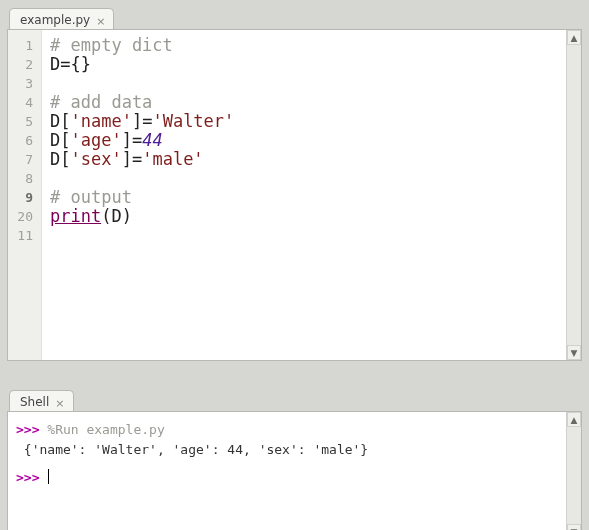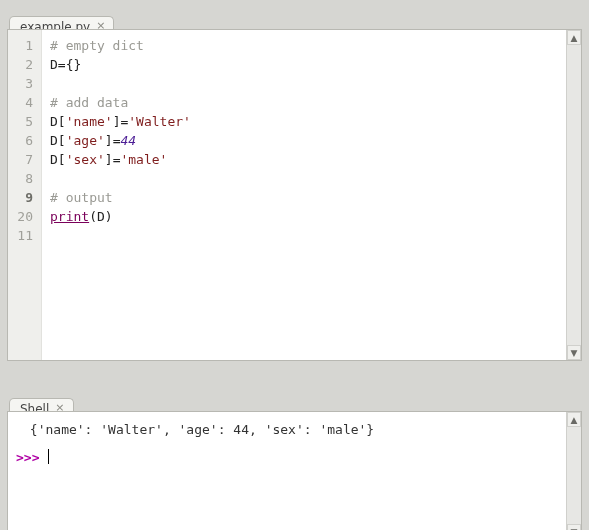--- a/index.html
+++ b/index.html
@@ -21,31 +21,31 @@
   .window-editor { top: 6px; height: 355px; }
   .window-shell { top: 388px; height: 152px; }
   .tabbar {
     height: 24px;
     display: flex;
     align-items: flex-end;
     padding-left: 2px;
   }
   .tab {
     display: flex;
-    align-items: flex-start;
+    align-items: flex-end;
     gap: 6px;
     background: #f5f5f2;
     border: 1px solid #b8b8b2;
     border-bottom: none;
     border-top-left-radius: 5px;
     border-top-right-radius: 5px;
     padding: 3px 8px 3px 10px;
     font-size: 12px;
     color: #444;
-    height: 14px;
+    height: 22px;
     position: relative;
   }
   .tab .close {
     font-size: 11px;
     color: #8b8b84;
     line-height: 1;
   }
   .pane {
     position: absolute;
     left: 0; right: 0; top: 23px; bottom: 0;
@@ -65,21 +65,21 @@
     font-size: 13px;
     line-height: 19px;
     min-width: 34px;
     user-select: none;
   }
   .gutter .ln.bold { color: #6e6e68; font-weight: bold; }
   .code {
     flex: 1;
     padding: 6px 8px;
     font-family: "DejaVu Sans Mono", Menlo, Consolas, monospace;
-    font-size: 13px;
+    font-size: 17px;
     line-height: 19px;
     white-space: pre;
     color: #222;
   }
   .shell-body {
     flex: 1;
     padding: 8px 8px;
     font-family: "DejaVu Sans Mono", Menlo, Consolas, monospace;
     font-size: 13px;
     line-height: 20px;
@@ -108,21 +108,21 @@
   .scrollbar .stepper.down { bottom: 0; }
   
   .c-comment { color: #9a9a94; }
   .c-ident   { color: #222; }
   .c-punct   { color: #222; }
   .c-string  { color: #7f1d1d; }
   .c-number  { color: #4c1d95; font-style: italic; }
   .c-builtin { color: #7a005a; text-decoration: underline; }
   .sh-prompt { color: #b000a5; font-weight: bold; }
   .sh-runcmd { color: #9a9a94; }
-  .sh-out    { color: #333; margin-left: 6px; }
+  .sh-out    { color: #333; }
   .cursor {
     display: inline-block;
     width: 1px;
     height: 15px;
     background: #000;
     vertical-align: -2px;
     margin-left: 1px;
   }
 </style>
 </head>
@@ -160,19 +160,19 @@
 </div>
 
 <div class="window window-shell">
   <div class="tabbar">
     <div class="tab">
       <span>Shell</span>
       <span class="close">×</span>
     </div>
   </div>
   <div class="pane">
-    <div class="shell-body" id="shell"><div class="sh-out"> {'name': 'Walter', 'age': 44, 'sex': 'male'}</div><div style="line-height: 8px;">&nbsp;</div><div><span class="sh-prompt">&gt;&gt;&gt; </span><span class="cursor"></span></div></div>
+    <div class="shell-body" id="shell"><div><span class="sh-prompt">&gt;&gt;&gt; </span><span class="sh-runcmd">%Run example.py</span></div><div class="sh-out"> {'name': 'Walter', 'age': 44, 'sex': 'male'}</div><div style="line-height: 8px;">&nbsp;</div><div><span class="sh-prompt">&gt;&gt;&gt; </span><span class="cursor"></span></div></div>
     <div class="scrollbar">
       <div class="stepper up">▲</div>
       <div class="stepper down">▼</div>
     </div>
   </div>
 </div>
 
 </body></html>

